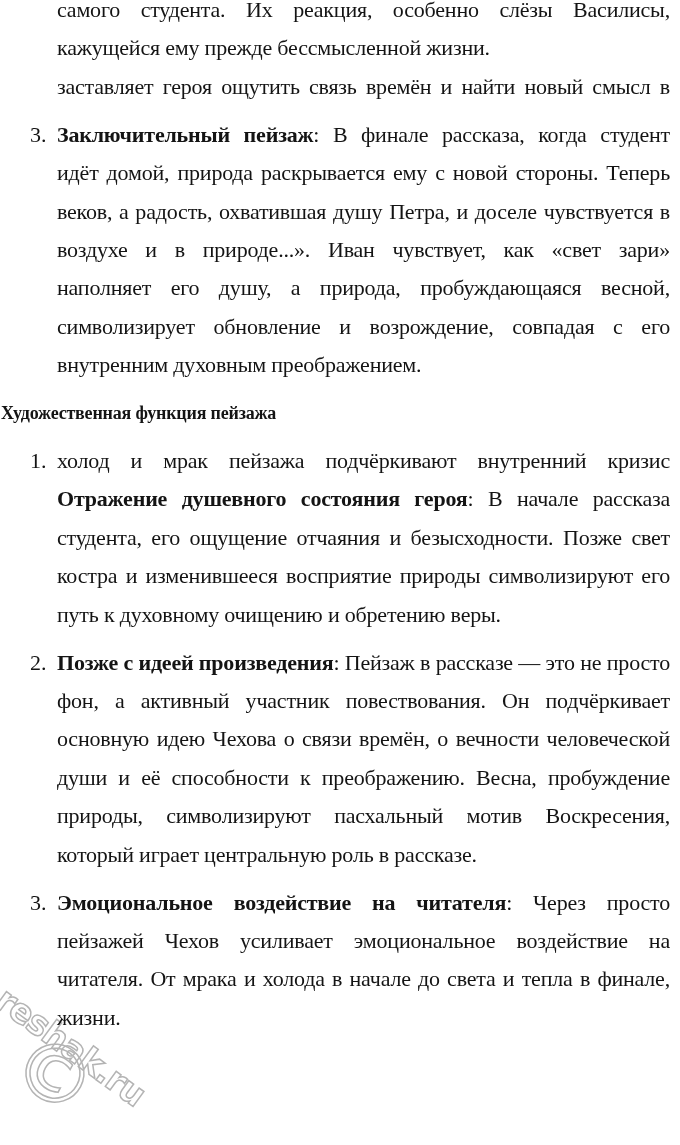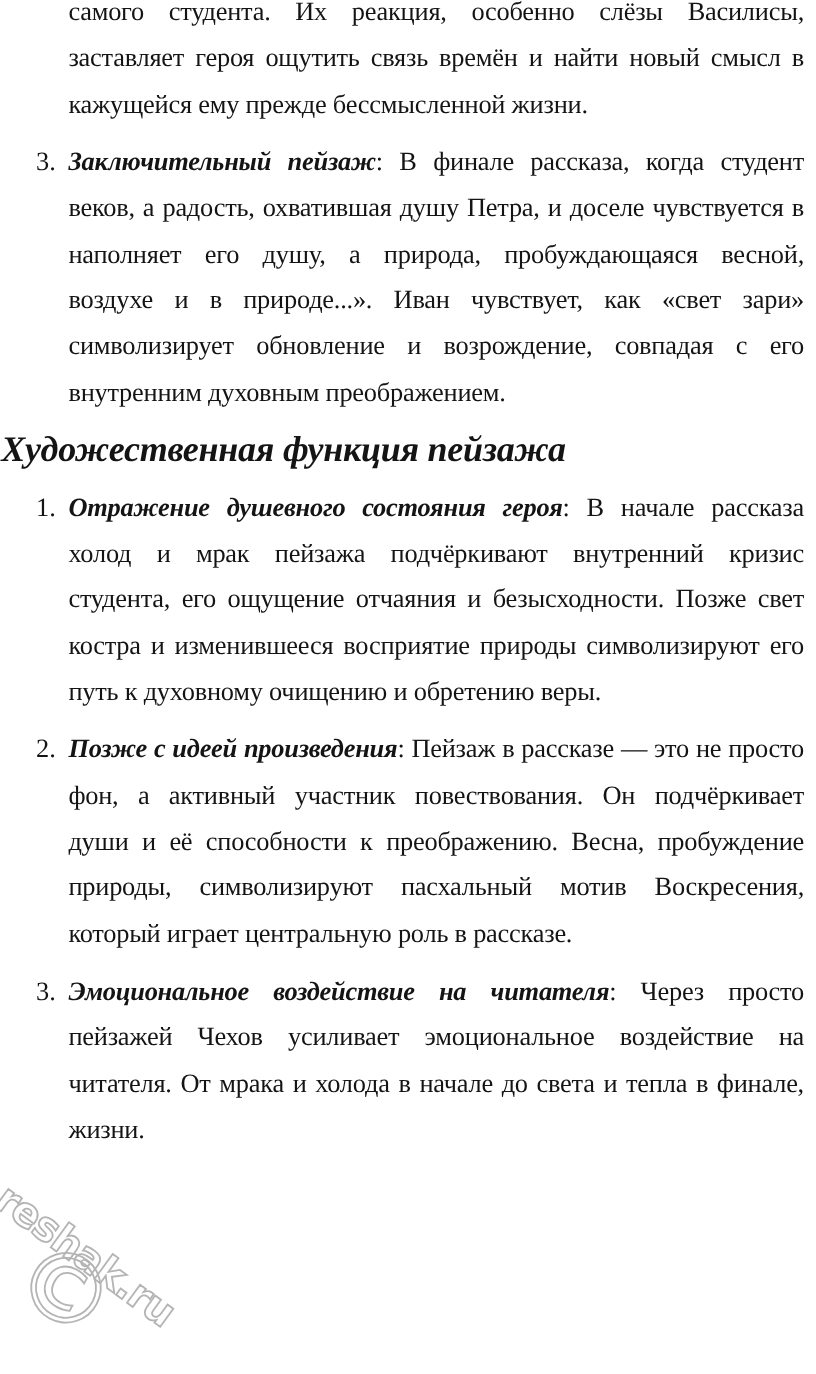--- a/index.html
+++ b/index.html
@@ -43,31 +43,31 @@
     line-height: 38.4px;
     font-size: 22px;
     letter-spacing: -0.2px;
     white-space: normal;
   }
   .line.just {
     text-align: justify;
     text-align-last: justify;
   }
   .block.heading .line {
-    font-size: 30px;
+    font-size: 18px;
     font-weight: bold;
   }
   .marker {
     position: absolute;
     left: 30px;
     top: 0;
     font-size: 22px;
     line-height: 38.4px;
   }
-  .seg.bold { font-weight: bold; font-style: italic; }
+  .seg.bold { font-weight: bold; }
 
   .watermark {
     position: absolute;
     left: 0;
     top: 0;
     z-index: 0;
     width: 680px;
     height: 1145px;
     pointer-events: none;
   }
@@ -102,55 +102,57 @@
 
 <div class="page">
   <div class="watermark">
     <span class="wm-copyright">©</span>
     <span class="wm-text">reshak.ru</span>
   </div>
   <div class="content" id="doc-content">
       <div class="block paragraph">
         <div class="body">
           <div class="line just"><span class="seg">самого студента. Их реакция, особенно слёзы Василисы,</span></div>
+          <div class="line"><span class="seg">кажущейся ему прежде бессмысленной жизни.</span></div>
           <div class="line just"><span class="seg">заставляет героя ощутить связь времён и найти новый смысл в</span></div>
-          <div class="line"><span class="seg">кажущейся ему прежде бессмысленной жизни.</span></div>
         </div>
       </div>
       <div class="block list-item">
         <span class="marker">3.</span>
         <div class="body">
           <div class="line just"><span class="seg bold">Заключительный пейзаж</span><span class="seg">: В финале рассказа, когда студент</span></div>
+          <div class="line just"><span class="seg">идёт домой, природа раскрывается ему с новой стороны. Теперь</span></div>
           <div class="line just"><span class="seg">веков, а радость, охватившая душу Петра, и доселе чувствуется в</span></div>
+          <div class="line just"><span class="seg">воздухе и в природе...». Иван чувствует, как «свет зари»</span></div>
           <div class="line just"><span class="seg">наполняет его душу, а природа, пробуждающаяся весной,</span></div>
-          <div class="line just"><span class="seg">воздухе и в природе...». Иван чувствует, как «свет зари»</span></div>
           <div class="line just"><span class="seg">символизирует обновление и возрождение, совпадая с его</span></div>
           <div class="line"><span class="seg">внутренним духовным преображением.</span></div>
         </div>
       </div>
       <div class="block heading">
         <div class="body">
           <div class="line"><span class="seg bold">Художественная функция пейзажа</span></div>
         </div>
       </div>
       <div class="block list-item">
         <span class="marker">1.</span>
         <div class="body">
+          <div class="line just"><span class="seg">холод и мрак пейзажа подчёркивают внутренний кризис</span></div>
           <div class="line just"><span class="seg bold">Отражение душевного состояния героя</span><span class="seg">: В начале рассказа</span></div>
-          <div class="line just"><span class="seg">холод и мрак пейзажа подчёркивают внутренний кризис</span></div>
           <div class="line just"><span class="seg">студента, его ощущение отчаяния и безысходности. Позже свет</span></div>
           <div class="line just"><span class="seg">костра и изменившееся восприятие природы символизируют его</span></div>
           <div class="line"><span class="seg">путь к духовному очищению и обретению веры.</span></div>
         </div>
       </div>
       <div class="block list-item">
         <span class="marker">2.</span>
         <div class="body">
           <div class="line just"><span class="seg bold">Позже с идеей произведения</span><span class="seg">: Пейзаж в рассказе — это не просто</span></div>
           <div class="line just"><span class="seg">фон, а активный участник повествования. Он подчёркивает</span></div>
+          <div class="line just"><span class="seg">основную идею Чехова о связи времён, о вечности человеческой</span></div>
           <div class="line just"><span class="seg">души и её способности к преображению. Весна, пробуждение</span></div>
           <div class="line just"><span class="seg">природы, символизируют пасхальный мотив Воскресения,</span></div>
           <div class="line"><span class="seg">который играет центральную роль в рассказе.</span></div>
         </div>
       </div>
       <div class="block list-item">
         <span class="marker">3.</span>
         <div class="body">
           <div class="line just"><span class="seg bold">Эмоциональное воздействие на читателя</span><span class="seg">: Через просто</span></div>
           <div class="line just"><span class="seg">пейзажей Чехов усиливает эмоциональное воздействие на</span></div>

